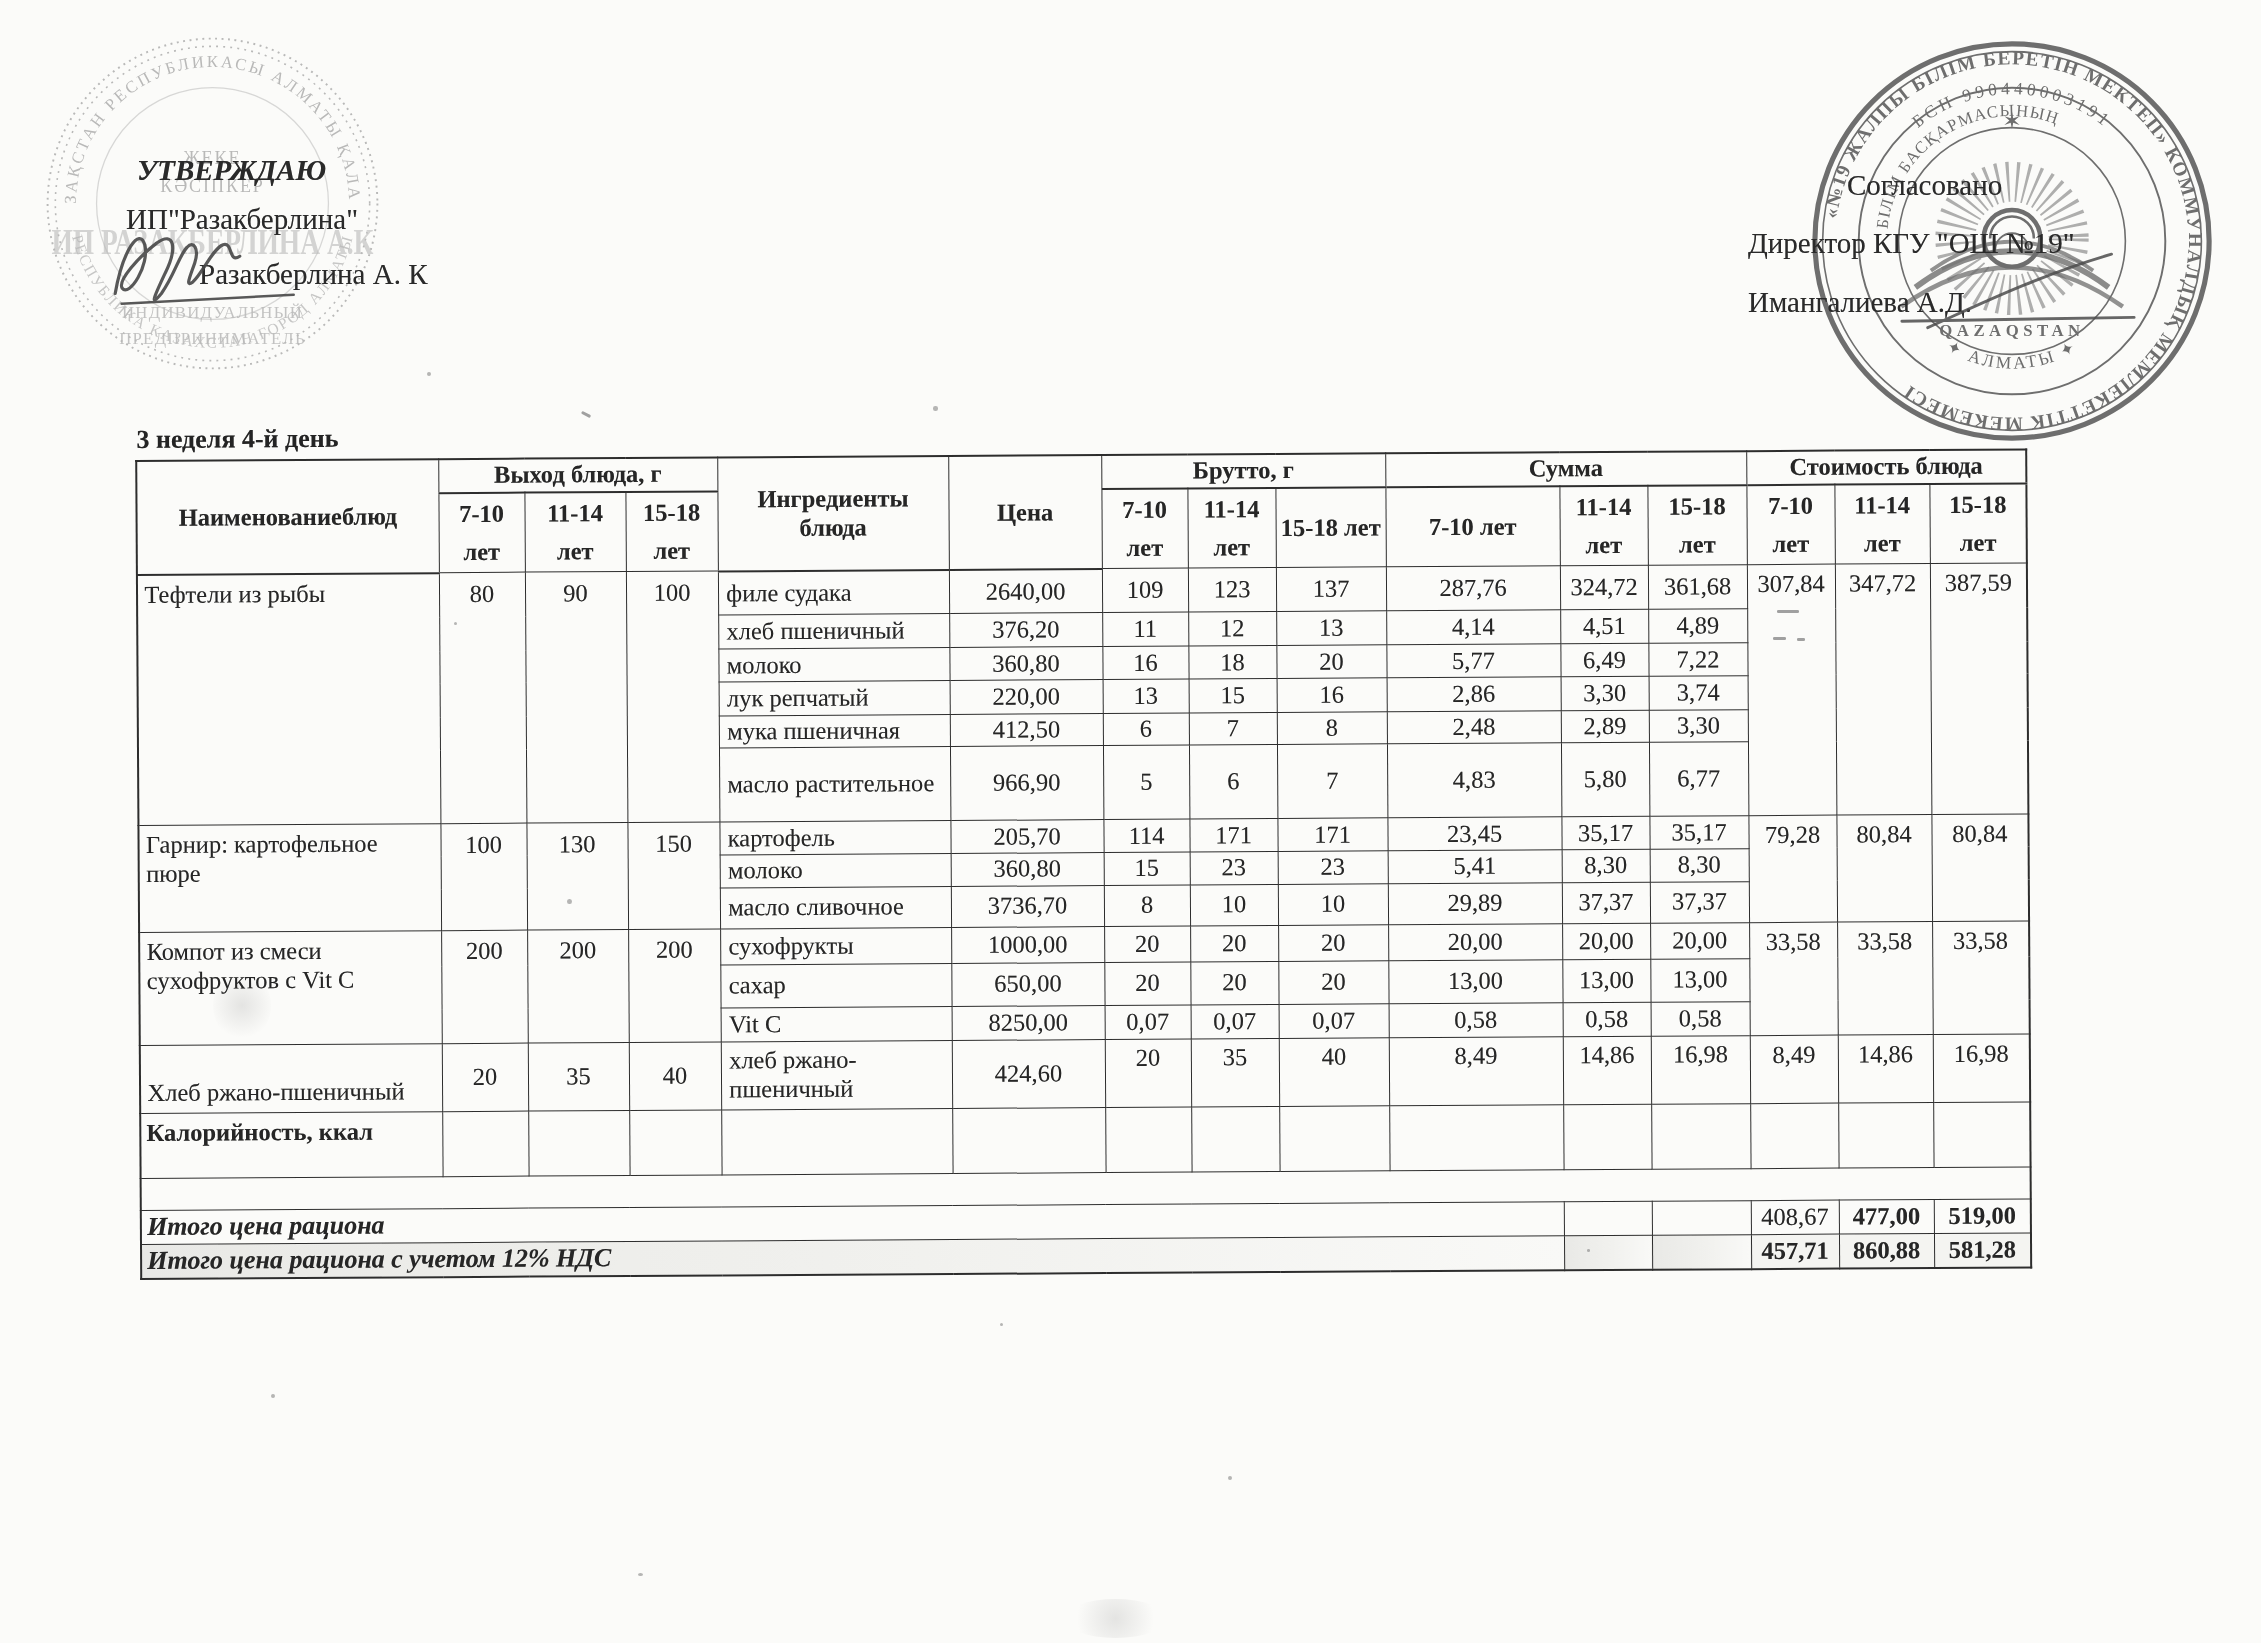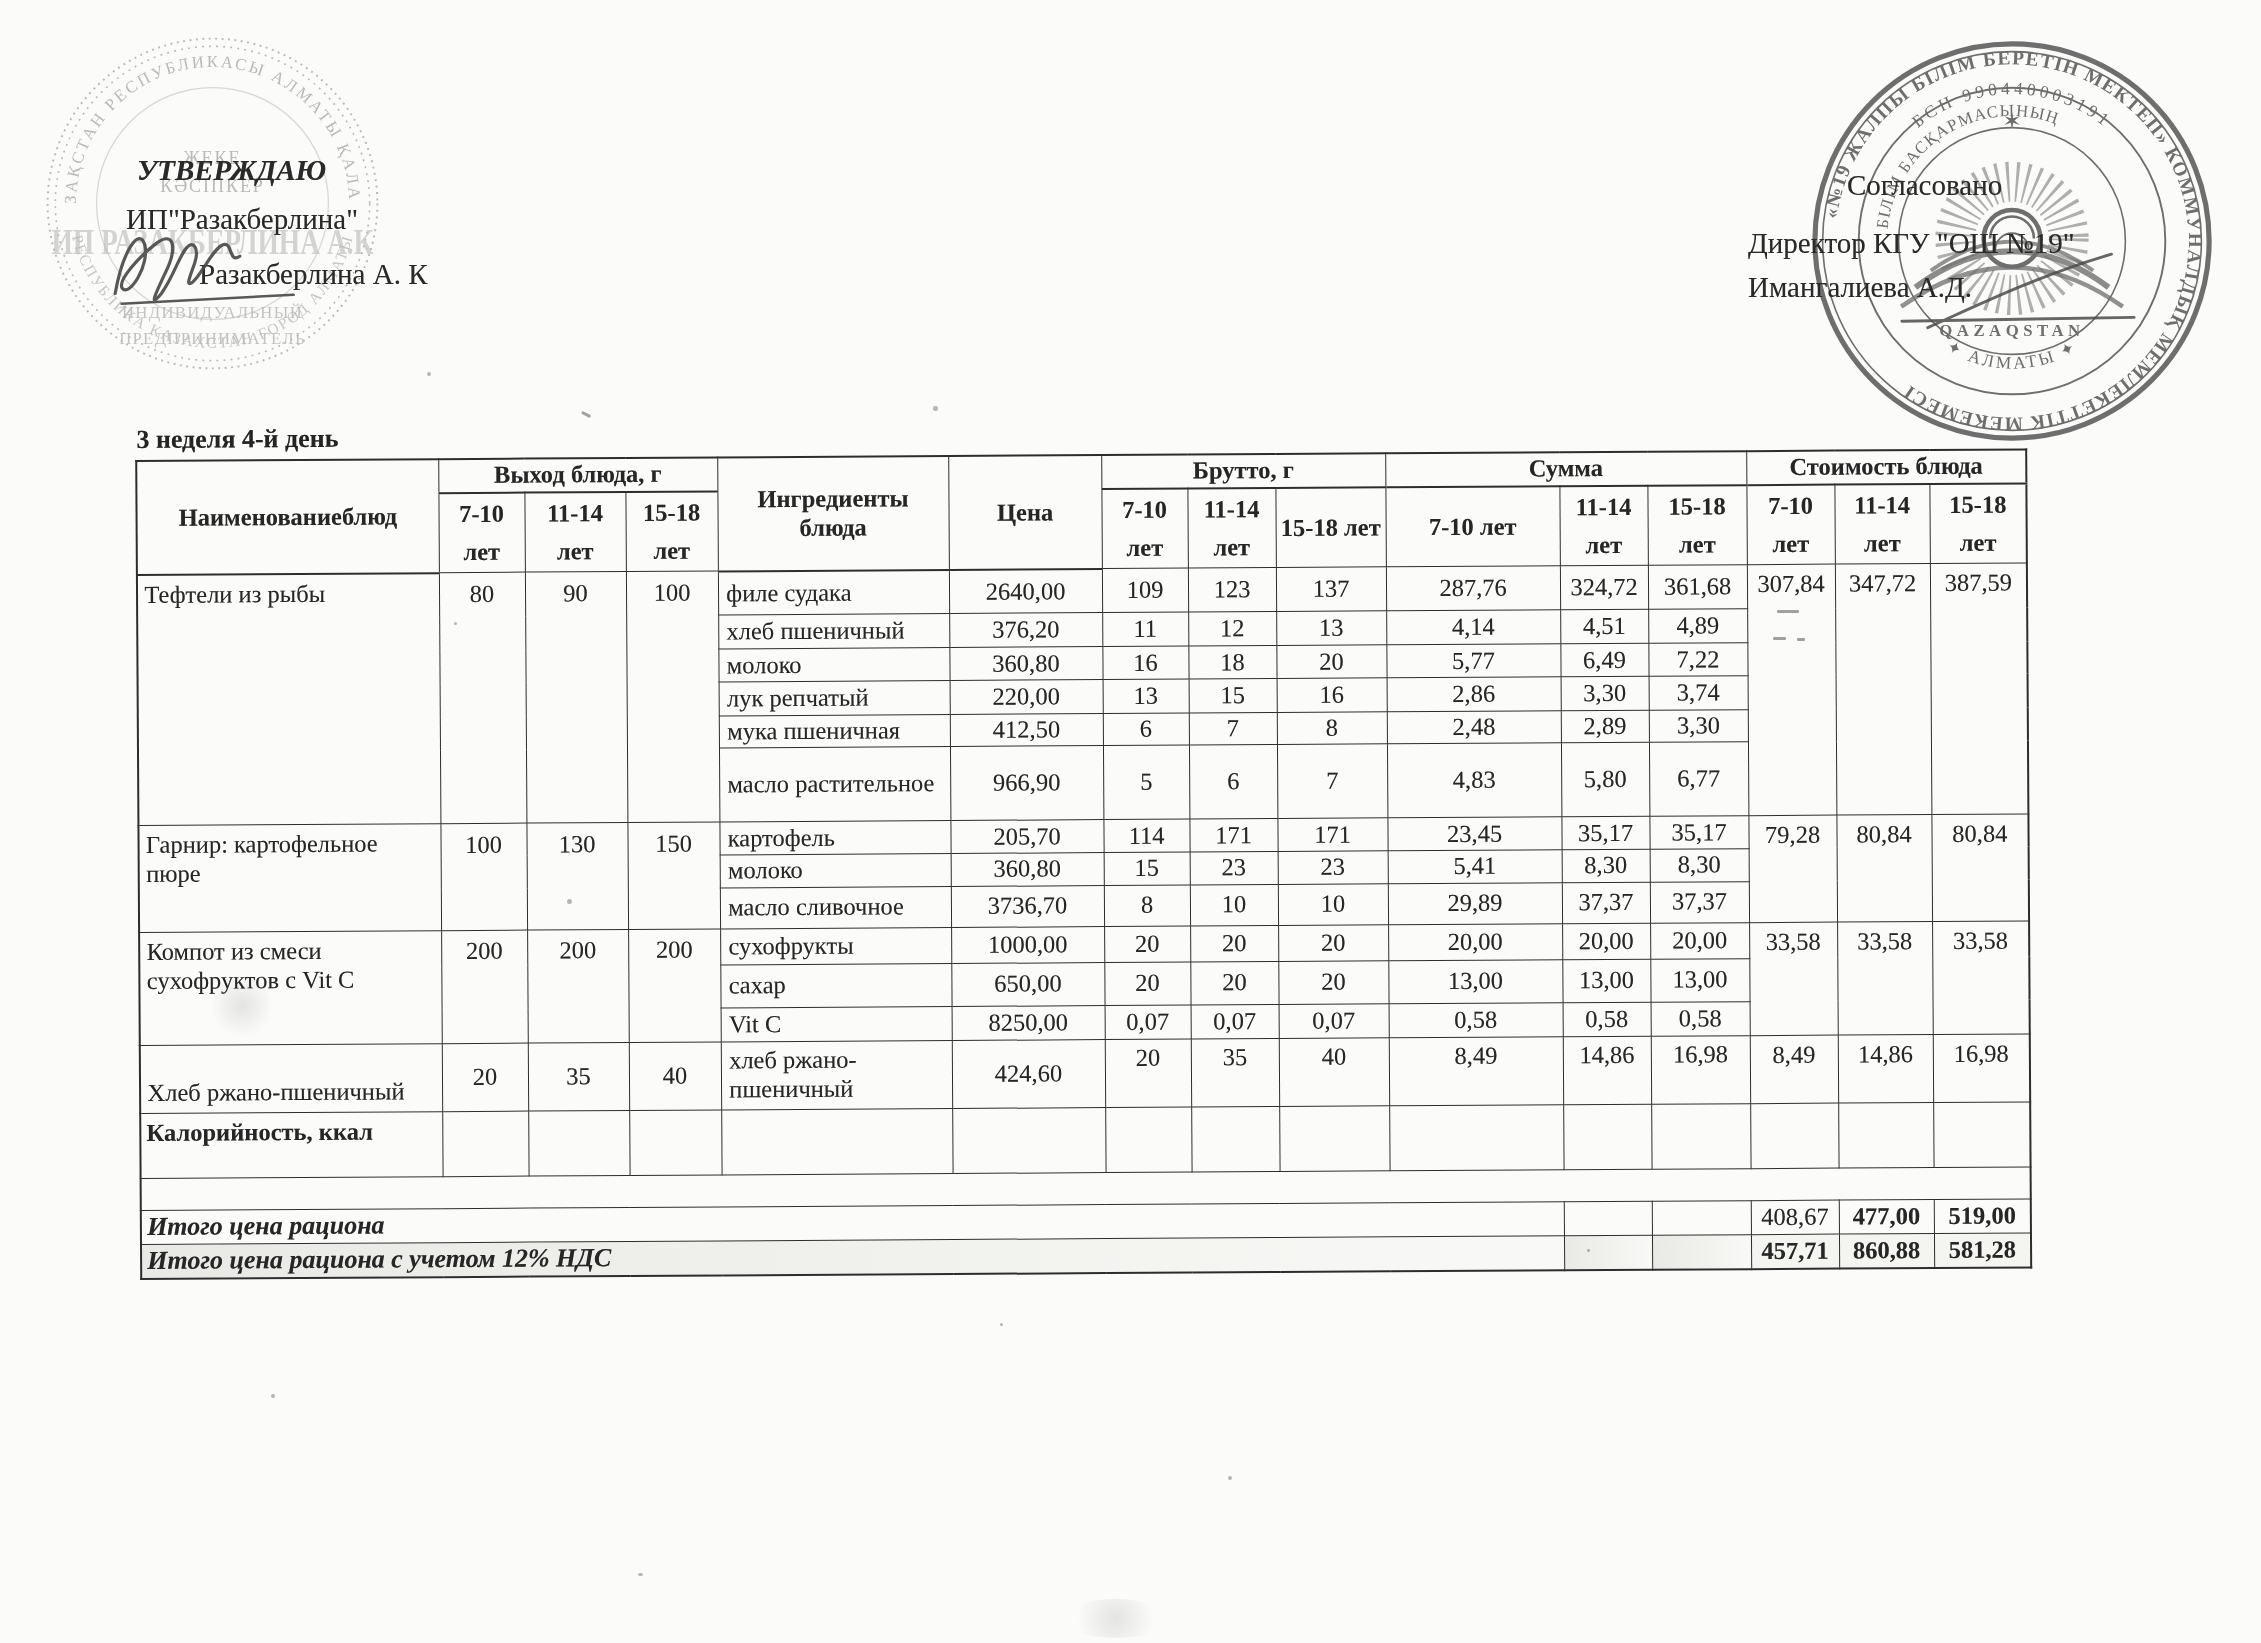--- a/index.html
+++ b/index.html
@@ -110,21 +110,21 @@
       </g>
     </svg>
   </div>
 
   <div class="appr" style="left:137px;top:155px;font-weight:bold;font-style:italic;">УТВЕРЖДАЮ</div>
   <div class="appr" style="left:126px;top:204px;">ИП"Разакберлина"</div>
   <div class="appr" style="left:199px;top:259px;text-align:right;">Разакберлина А. К</div>
 
   <div class="appr" style="left:1847px;top:170px;">Согласовано</div>
   <div class="appr" style="left:1748px;top:228px;">Директор КГУ "ОШ №19"</div>
-  <div class="appr" style="left:1748px;top:272px;">Имангалиева А.Д.</div>
+  <div class="appr" style="left:1748px;top:287px;">Имангалиева А.Д.</div>
 
   <div class="stamp" style="left:102px;top:210px;width:219px;height:122px;">
     <svg width="219" height="122" viewBox="0 0 340 190">
       <g fill="none" stroke="#474747" stroke-width="5" stroke-linecap="round" opacity=".9">
         <path d="M20,130 C32,62 58,26 66,54 C74,86 42,136 31,122 C23,110 58,72 84,52 C114,30 116,62 98,98 C82,132 72,154 92,130 C112,102 120,70 132,58 C142,47 151,60 144,82 C137,103 128,122 141,112 C157,97 172,60 188,54 C204,49 196,84 214,72"></path>
         <path d="M30,146 L298,132" stroke-width="4"></path>
       </g>
     </svg>
   </div>
   <div class="stamp" style="left:1889px;top:245px;width:258px;height:97px;">

